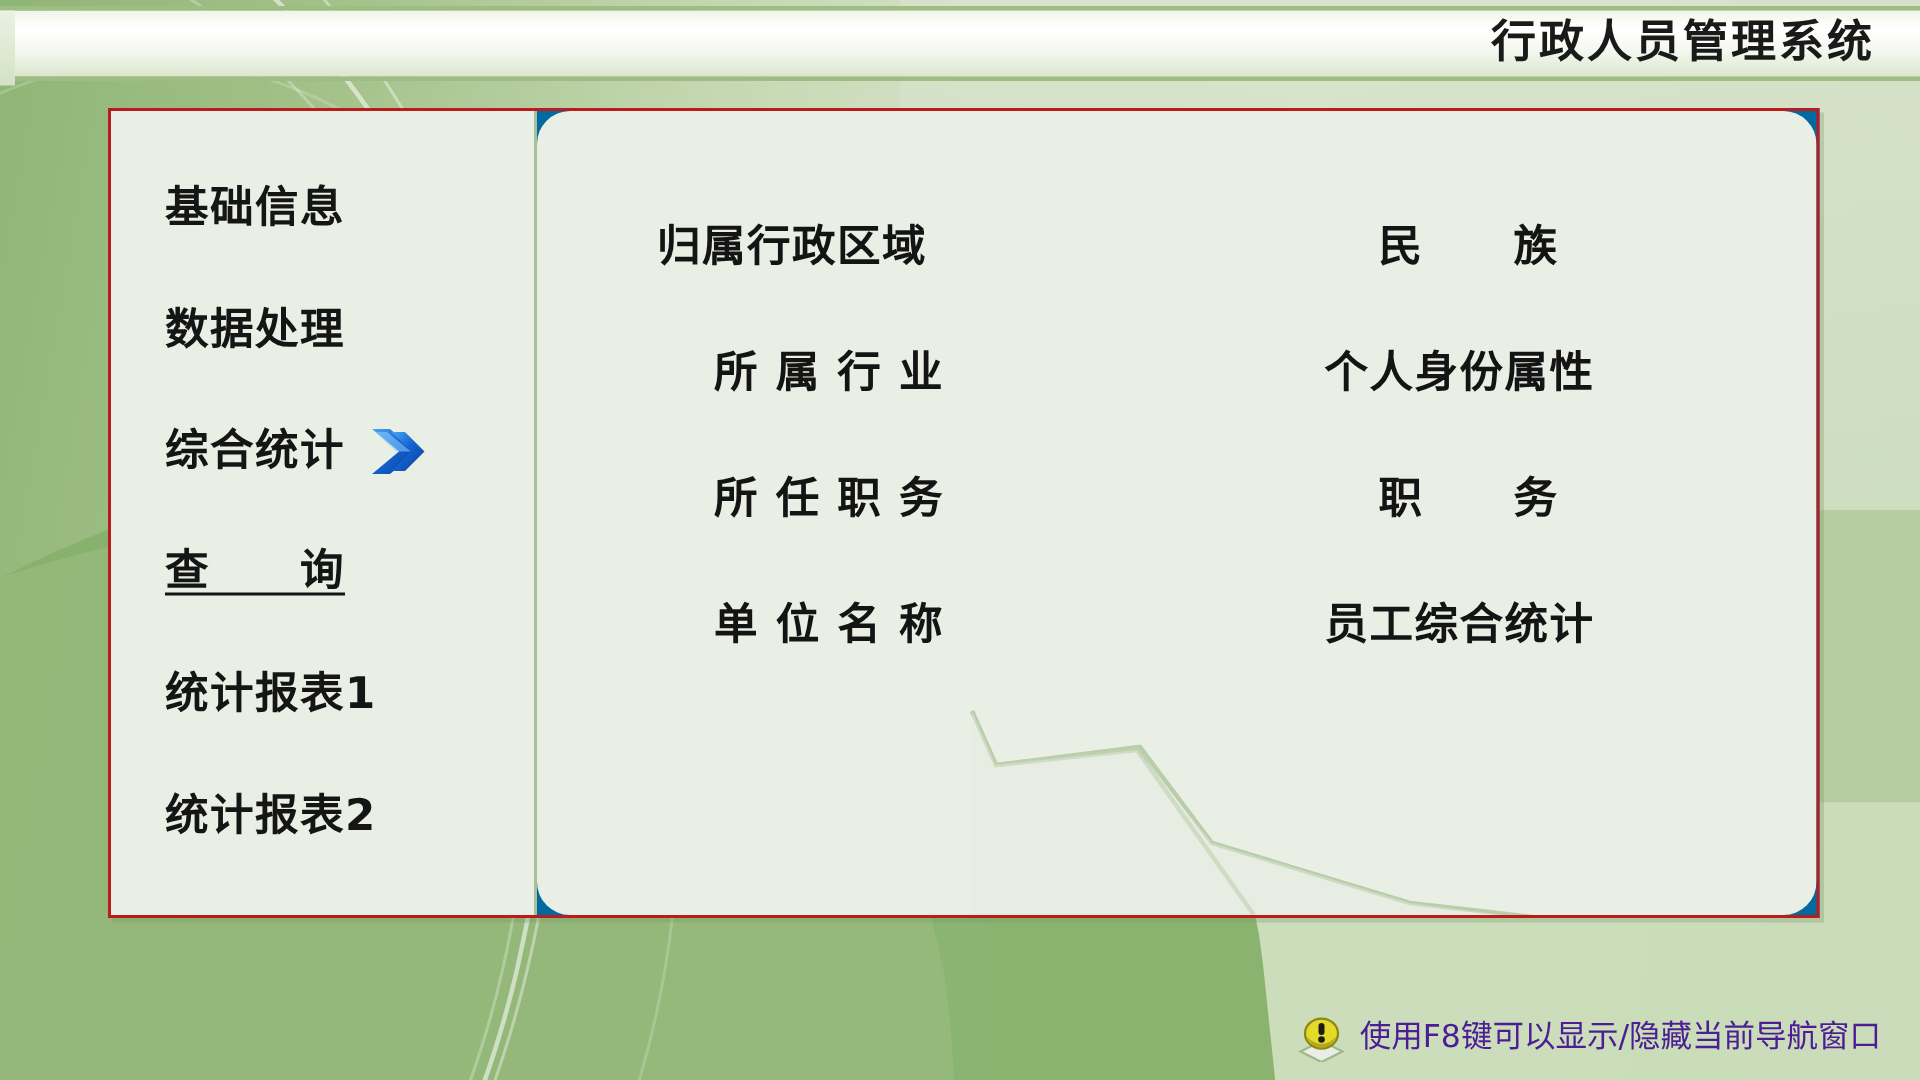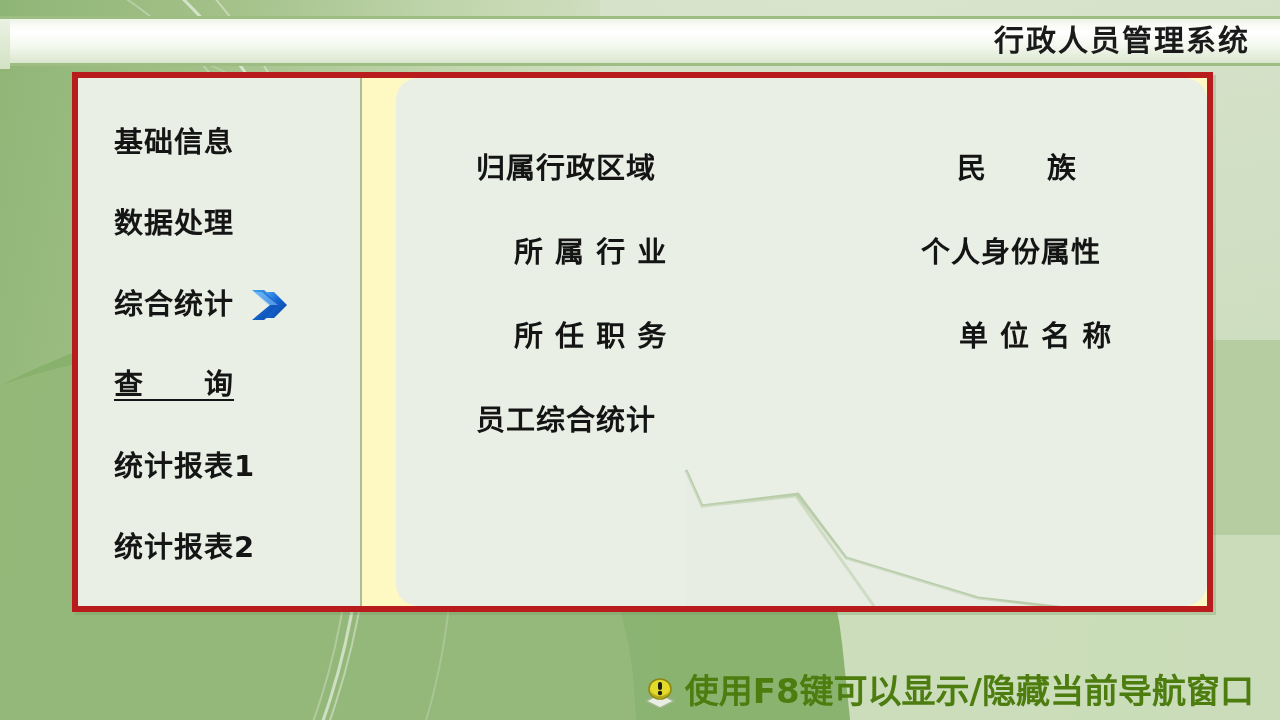--- a/index.html
+++ b/index.html
@@ -91,21 +91,21 @@
     background: transparent;
   }
   .arc-a { left: -540px; top: -120px; width: 900px; height: 1180px; border-width: 3px; }
   .arc-b { left: -610px; top: -170px; width: 980px; height: 1260px; border-width: 2px; opacity:.7;}
   .arc-c { left: -470px; top: -60px;  width: 820px; height: 1090px; border-width: 2px; opacity:.5;}
   .arc-d { left: -250px; top: 40px;   width: 700px; height: 980px;  border-width: 2px; opacity:.35;}
 
   
   .header {
     position: absolute;
-    left: 0; top: 16px;
+    left: 0; top: 4px;
     width: 1280px; height: 50px;
     background: linear-gradient(180deg,
         #eef4e8 0%,
         #fbfdf8 18%,
         #ffffff 30%,
         #f3f8ee 62%,
         #e2ecd8 88%,
         #d9e6cd 100%);
     border-top: 3px solid #9dbd82;
     border-bottom: 3px solid #9dbd82;
@@ -128,27 +128,26 @@
     left: 0; top: 0;
     width: 10px; height: 50px;
     background: linear-gradient(180deg,#eaf2e2,#d3e2c5);
   }
 
   
   .window {
     position: absolute;
     left: 72px; top: 72px;
     width: 1141px; height: 540px;
-    background: #fef9c3;
-    border: 6px solid #b91c1c;
+    background: #0369a1;
+    border: 2px solid #b91c1c;
     box-sizing: border-box;
     box-shadow: 3px 3px 0 rgba(120,150,100,.30);
     display: flex;
     overflow: hidden;
-    gap: 34px;
   }
   
   .paper-curl {
     position: absolute;
     left: 282px; bottom: -10px;
     width: 440px; height: 150px;
     pointer-events: none;
   }
 
   
@@ -232,23 +231,23 @@
     justify-content: flex-end;
     padding-right: 26px;
     box-sizing: border-box;
   }
   .status-icon {
     width: 34px; height: 34px;
     margin-right: 8px;
     flex: 0 0 auto;
   }
   .status-text {
-    font-size: 34px;
-    font-weight: bold;
-    color: #4d7c0f;
+    font-size: 21px;
+    font-weight: normal;
+    color: #4c1d95;
     letter-spacing: 0px;
     white-space: nowrap;
     line-height: 1;
   }
 </style>
 </head>
 <body>
 
 <div id="app">
 
@@ -335,20 +334,23 @@
           <span class="cell-label">所 属 行 业</span>
         </div>
 
         <div class="cell">
           <span class="cell-label">个人身份属性</span>
         </div>
         <div class="cell col-right">
           <span class="cell-label">所 任 职 务</span>
         </div>
 
+        <div class="cell indent">
+          <span class="cell-label">职　　务</span>
+        </div>
         <div class="cell col-right">
           <span class="cell-label">单 位 名 称</span>
         </div>
 
         <div class="cell">
           <span class="cell-label">员工综合统计</span>
         </div>
 
       </div>
     </div>

